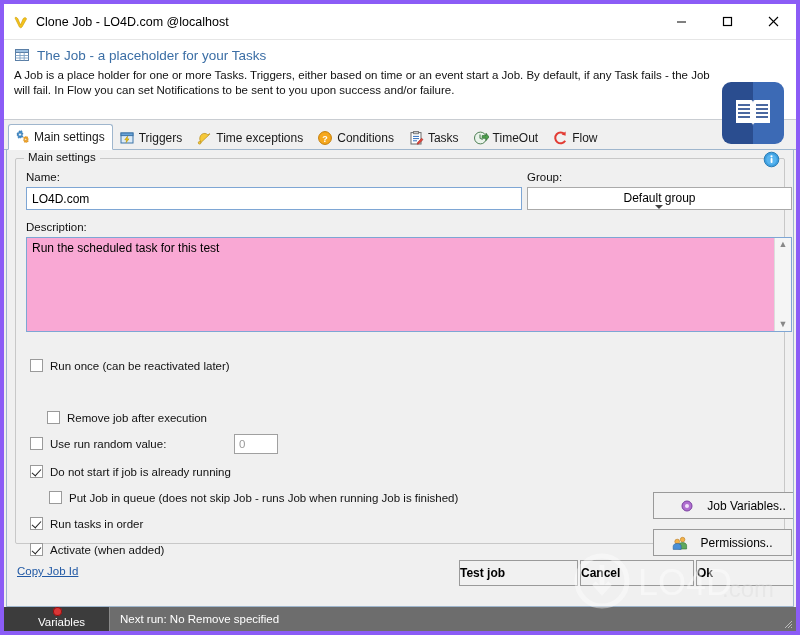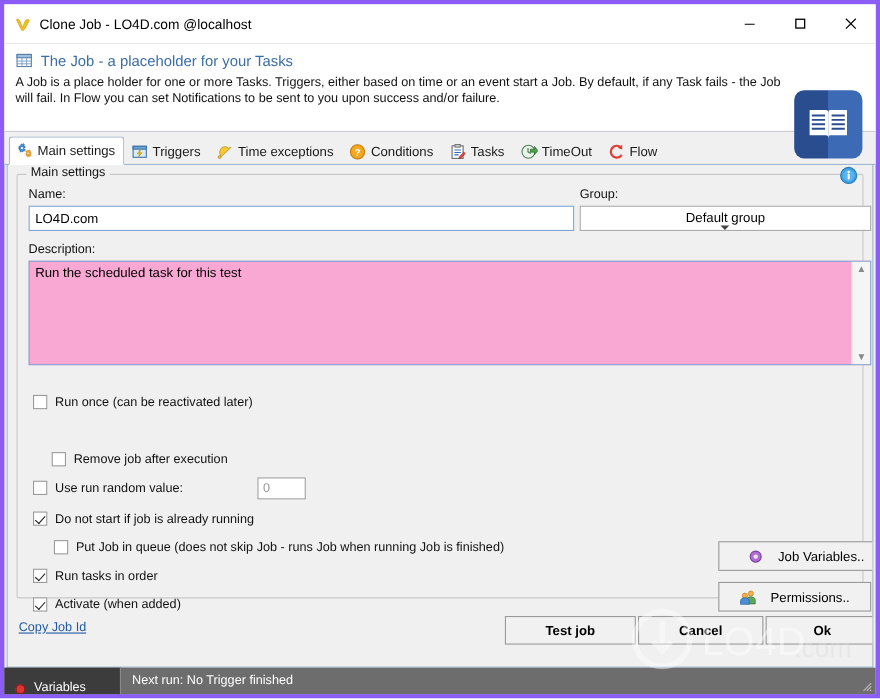--- a/index.html
+++ b/index.html
@@ -275,44 +275,45 @@
     font-size: 11.5px;
     color: #2159a5;
     text-decoration: underline;
   }
   .dlgbtn {
     position: absolute;
     box-sizing: border-box;
     height: 26px;
     border: 1px solid #9a9a9a;
     background: #f1f1f1;
-    display: flex; align-items: center; justify-content: center;
+    display: flex; align-items: center; 
     font-size: 12px;
     font-weight: bold;
     color: #000;
   }
 
   
   .statusbar {
     flex: 0 0 auto;
     height: 24px;
     background: #6d6d6d;
     display: flex;
     align-items: stretch;
     color: #fff;
     font-size: 11.5px;
     position: relative;
   }
   .status-varbtn {
     width: 106px;
     background: #3c3c3c;
     border-right: 1px solid #8a8a8a;
-    display: flex; align-items: flex-end;
+    display: flex; align-items: center;
     padding-left: 10px;
     box-sizing: border-box;
+    flex-direction: column;
   }
   .status-dot {
     width: 9px; height: 9px;
     border-radius: 50%;
     background: #d93636;
     margin-right: 8px;
     flex: 0 0 auto;
     box-shadow: inset 0 0 0 1px #8c1111;
   }
   .status-text {
@@ -580,21 +581,21 @@
         <span>Ok</span>
       </div>
     </div>
   </div>
 
   <div class="statusbar">
     <div class="status-varbtn">
       <span class="status-dot"></span>
       <span>Variables</span>
     </div>
-    <div class="status-text">Next run: No Trigger finished</div>
+    <div class="status-text">Next run: No Remove specified</div>
     <div class="grip">
       <svg width="12" height="12" viewBox="0 0 12 12">
         <g stroke="#bdbdbd" stroke-width="1">
           <line x1="11" y1="4" x2="4" y2="11"></line>
           <line x1="11" y1="7" x2="7" y2="11"></line>
           <line x1="11" y1="10" x2="10" y2="11"></line>
         </g>
       </svg>
     </div>
   </div>

